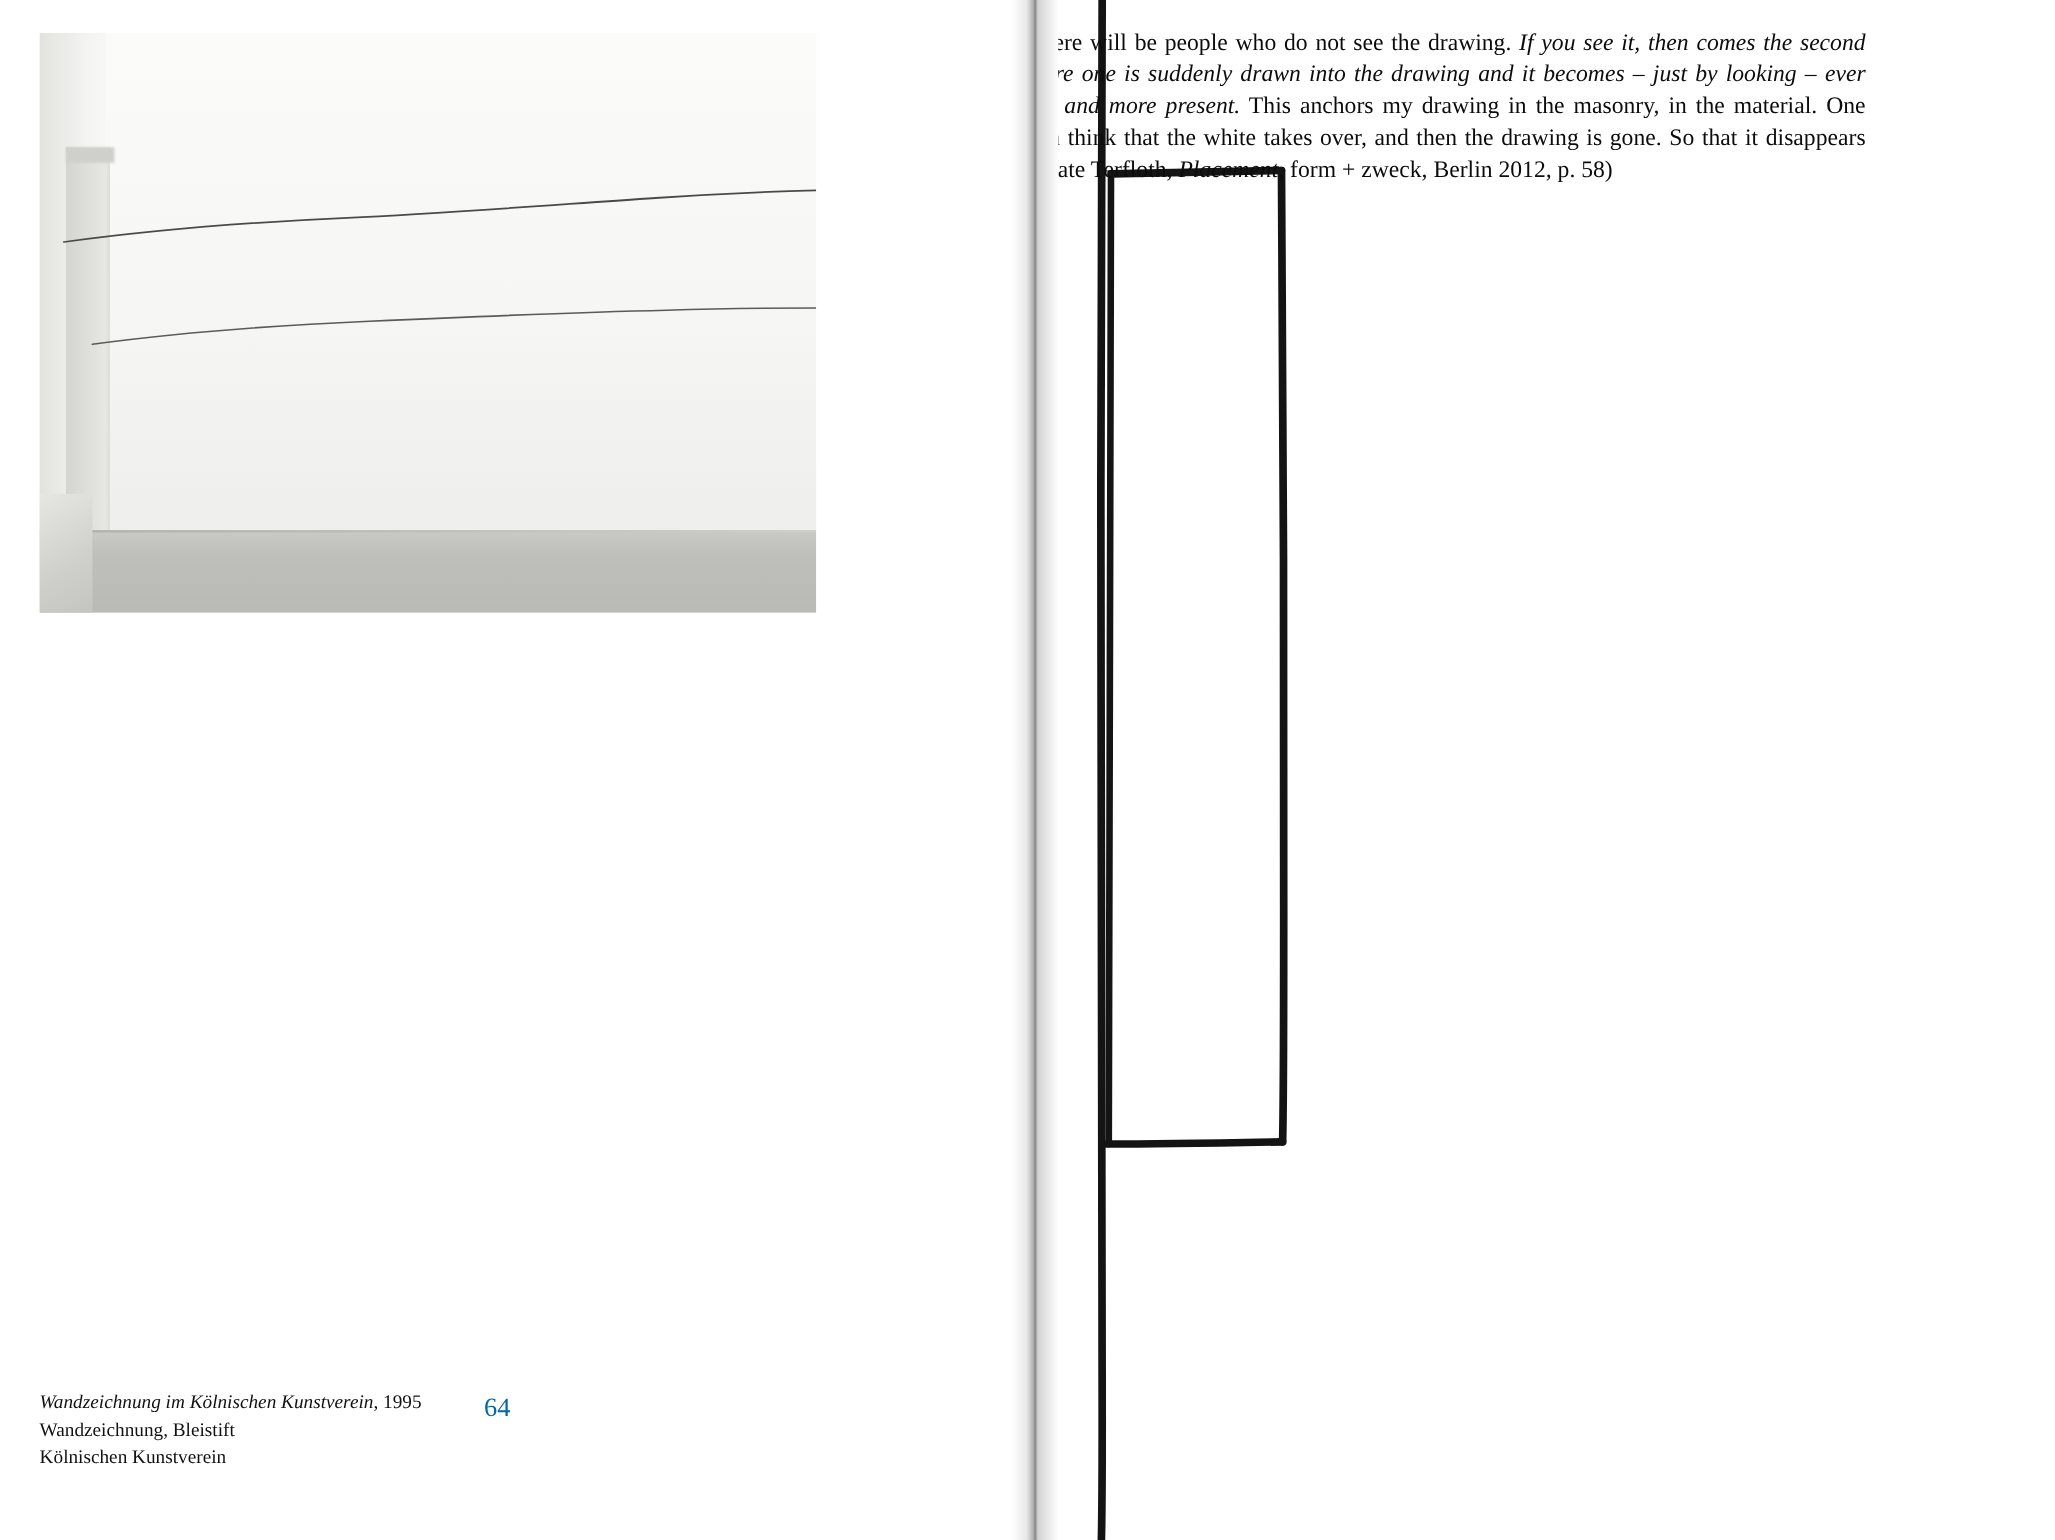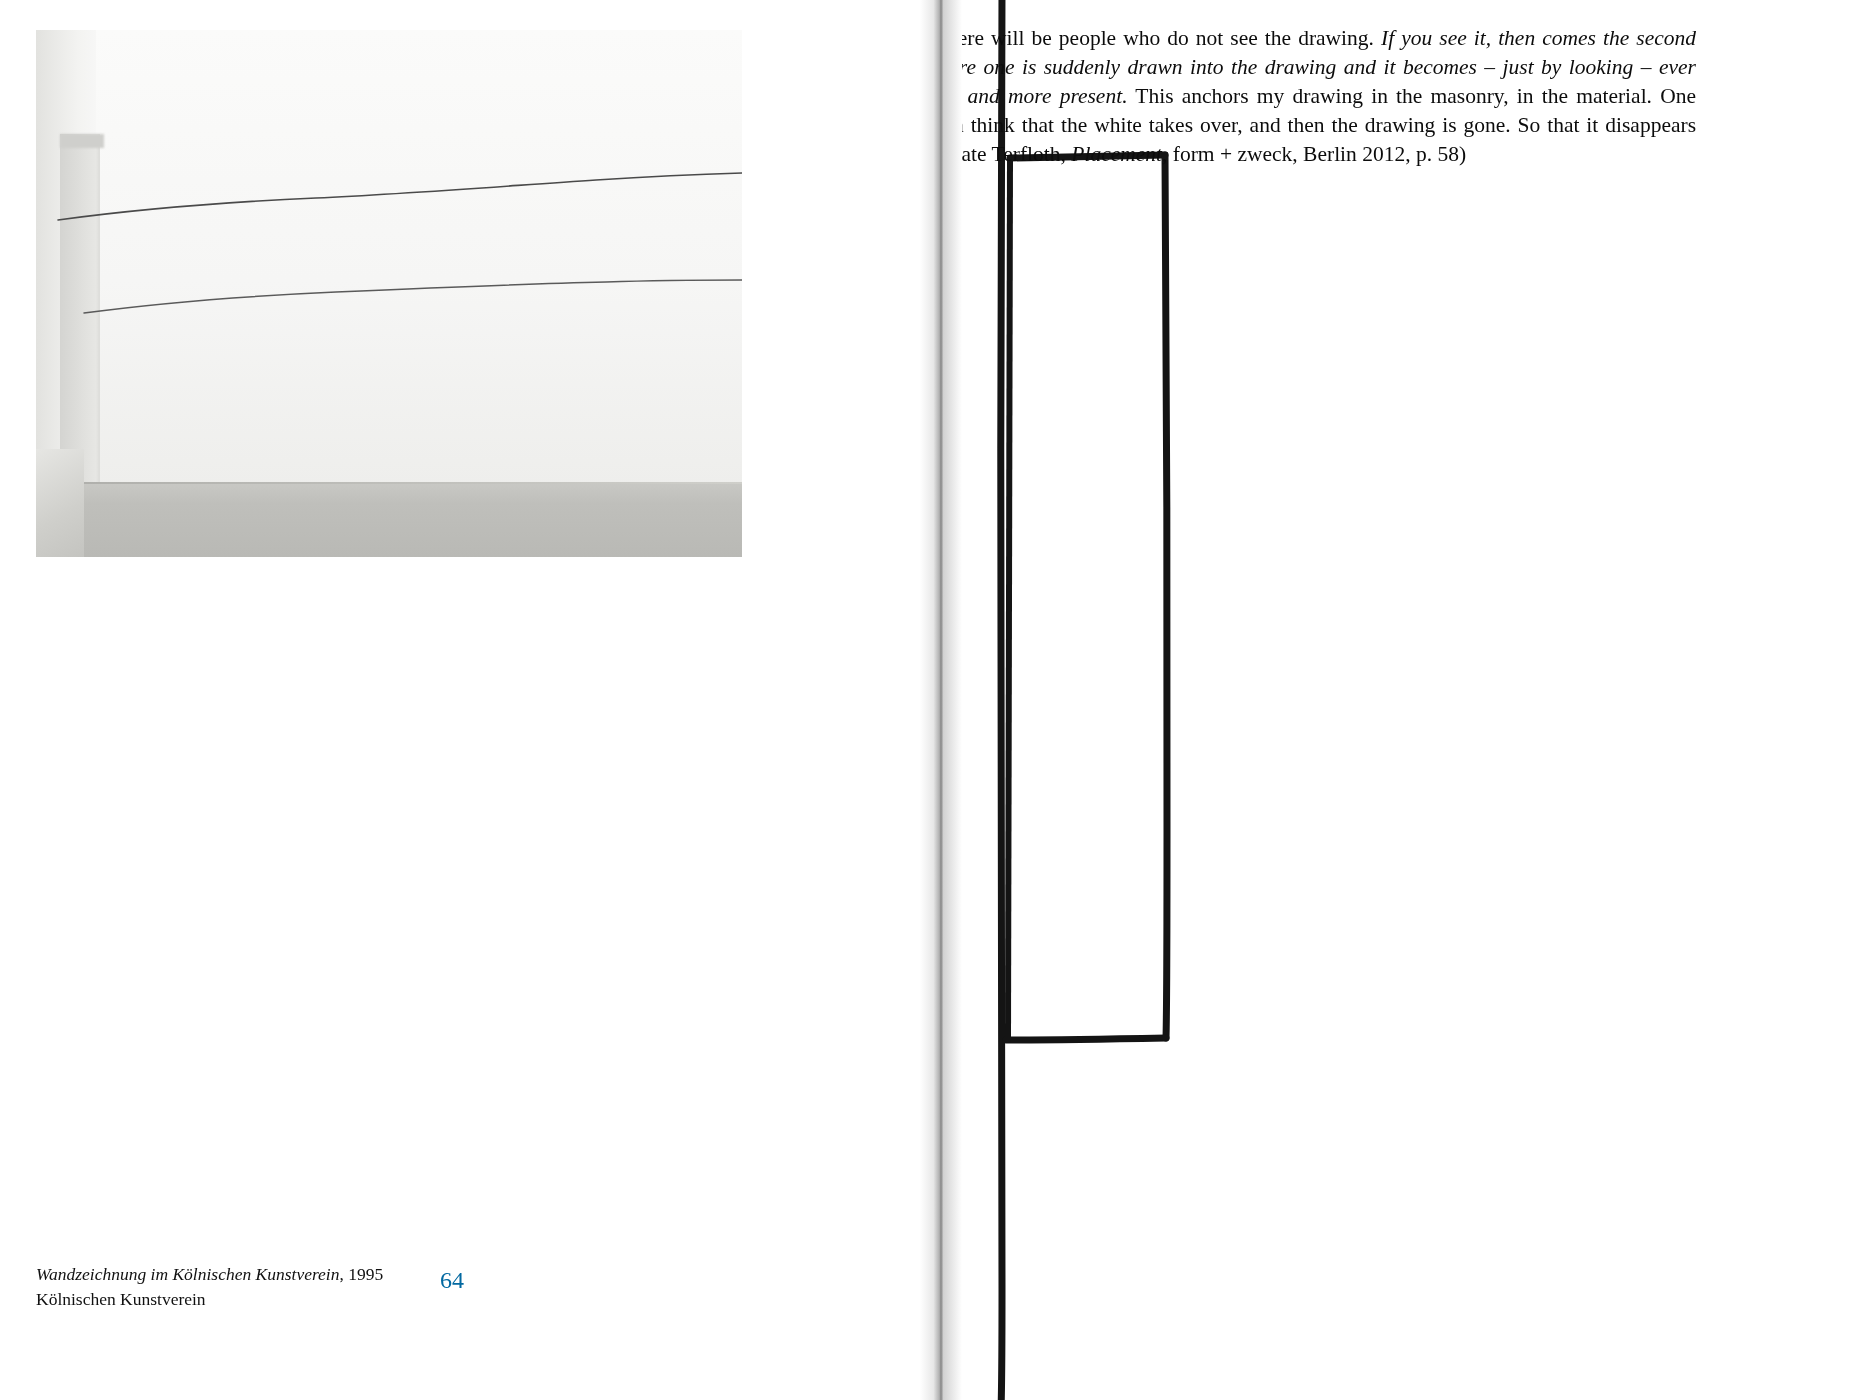--- a/index.html
+++ b/index.html
@@ -185,20 +185,21 @@
       <svg class="lines" viewBox="0 0 706 527" preserveAspectRatio="none">
         <path d="M22,190 C110,178 190,172 280,168 C370,164 470,156 560,150 C620,146 670,144 706,143" fill="none" stroke="#4a4a4a" stroke-width="1.6" stroke-linecap="round"></path>
         <path d="M48,283 C130,272 210,266 300,262 C390,258 480,254 570,252 C630,250 676,250 706,250" fill="none" stroke="#5a5a5a" stroke-width="1.5" stroke-linecap="round"></path>
       </svg>
     </div>
 
     <div id="caption">
       <div>
         <span class="title">Wandzeichnung im Kölnischen Kunstverein</span><span>, 1995</span>
       </div>
+      <div>Wandzeichnung, Bleistift</div>
       <div>Kölnischen Kunstverein</div>
     </div>
 
     <div id="folio">64</div>
   </div>
 
   <div id="gutter"></div>
 
   <div id="page-right">
 

